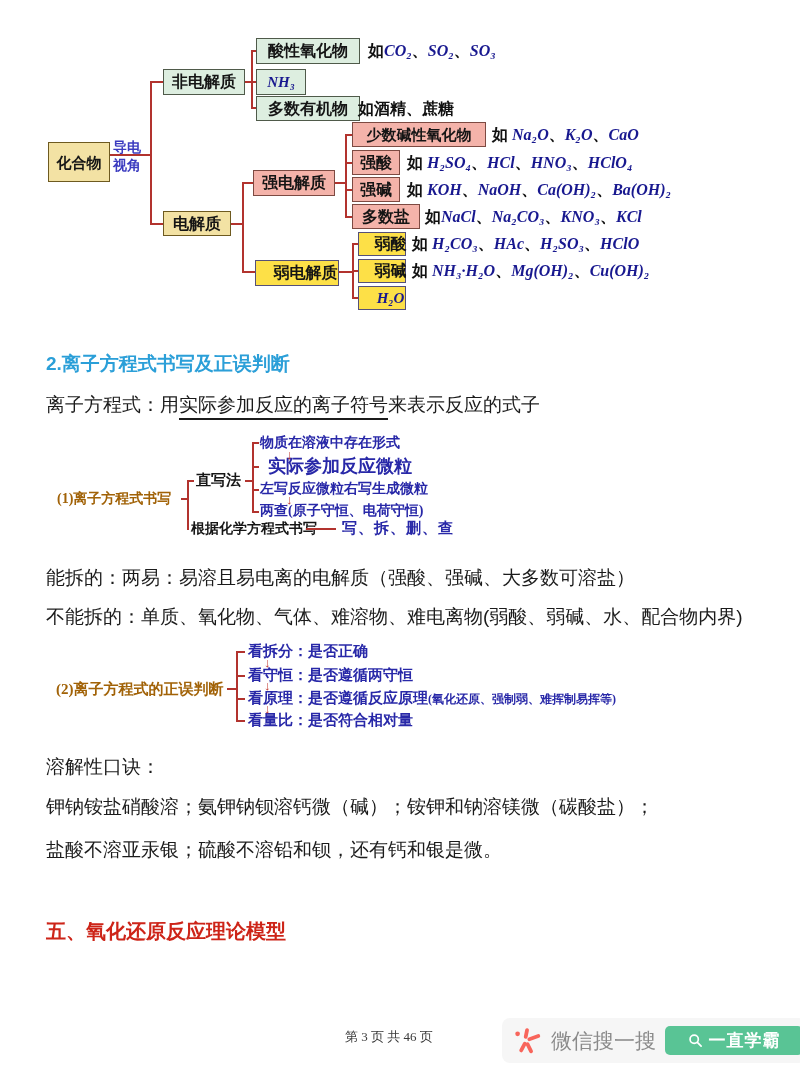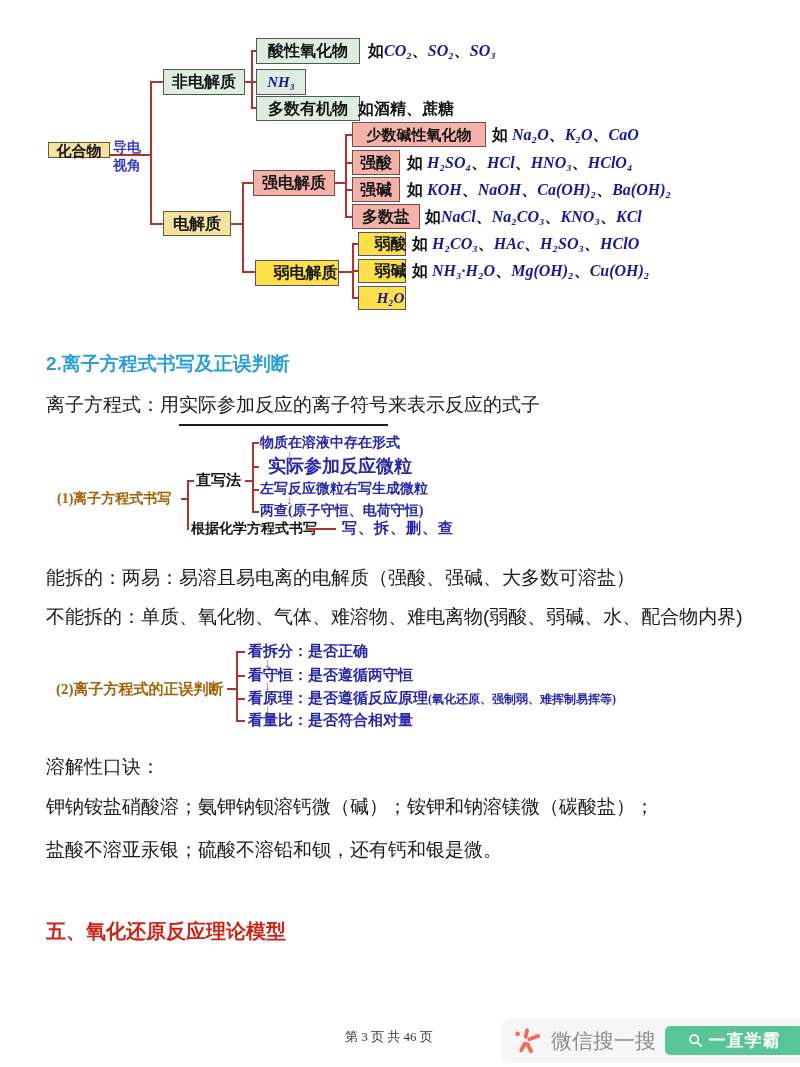--- a/index.html
+++ b/index.html
@@ -35,38 +35,38 @@
               color:#161616;white-space:nowrap;line-height:16px;}
   .tree-item{position:absolute;font-family:"Liberation Serif",serif;font-weight:bold;
              color:#2828a8;white-space:nowrap;line-height:16px;}
   .tree-item .note{font-size:12px;}
   .ar{position:absolute;color:#c23b33;font-weight:bold;font-size:13px;line-height:1;}
 
   
   .para{position:absolute;font-size:19px;color:#1b1b1b;white-space:nowrap;line-height:25px;}
   .h-blue{position:absolute;font-size:19px;font-weight:bold;color:#2b9fd8;white-space:nowrap;}
   .h-red{position:absolute;font-size:20px;font-weight:bold;color:#cd2418;white-space:nowrap;}
-  .u{border-bottom:2px solid #1b1b1b;padding-bottom:9px;}
+  .u{border-bottom:2px solid #1b1b1b;padding-bottom:3px;}
 
   
   .page-num{position:absolute;left:345px;top:1028px;font-family:"Liberation Serif",serif;
             font-size:13px;color:#3a3a3a;white-space:nowrap;}
   .badge{position:absolute;left:502px;top:1018px;width:304px;height:45px;background:#f6f6f6;
          border-radius:8px;display:flex;align-items:center;padding-left:12px;box-sizing:border-box;}
   .wx-text{font-size:21px;color:#8a8a8a;margin-left:10px;white-space:nowrap;}
   .brand-btn{margin-left:9px;width:138px;height:29px;background:#59c495;border-radius:5px;
              display:flex;align-items:center;justify-content:center;gap:6px;}
   .brand-btn span{color:#ffffff;font-size:17px;font-weight:bold;letter-spacing:1px;white-space:nowrap;}
 </style>
 </head>
 <body>
 
 <div class="page">
 
-  <div class="box yellow sm" style="left:48px;top:142px;width:62px;height:16px">化合物</div>
+  <div class="box yellow sm" style="left:48px;top:142px;width:62px;height:40px">化合物</div>
   <span class="edge-label" style="left:113px;top:140px">导电</span>
   <span class="edge-label" style="left:113px;top:158px">视角</span>
 
   <i class="hl" style="left:110px;top:154px;width:40px"></i>
   <i class="vl" style="left:150px;top:81px;height:144px"></i>
   <i class="hl" style="left:150px;top:81px;width:13px"></i>
   <i class="hl" style="left:150px;top:223px;width:13px"></i>
 
   <div class="box green" style="left:163px;top:69px;width:82px;height:26px">非电解质</div>
   <i class="hl" style="left:245px;top:81px;width:6px"></i>

